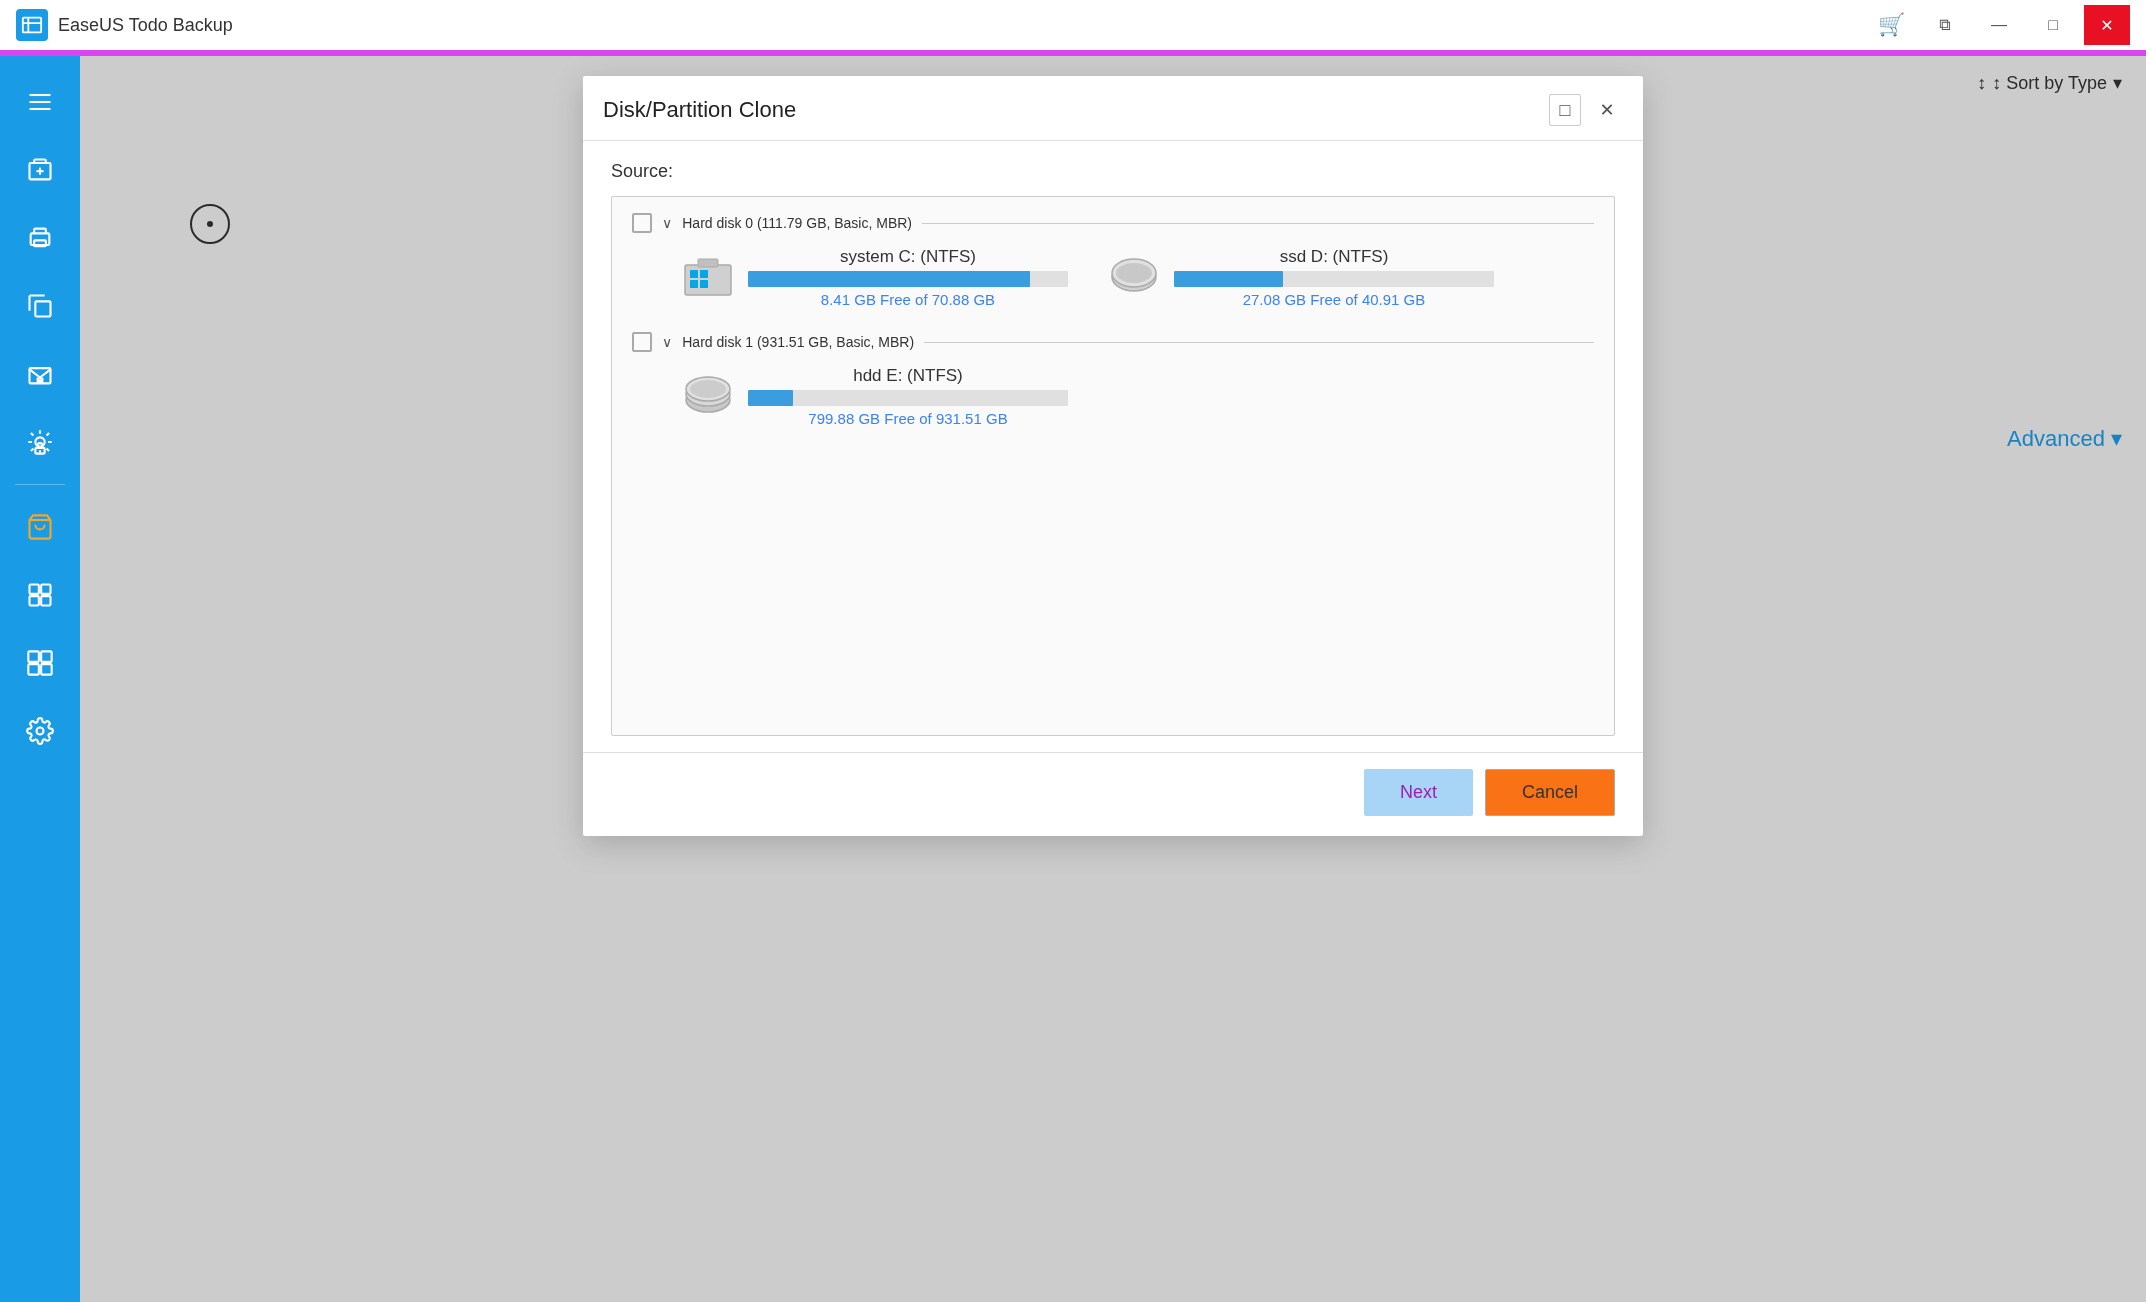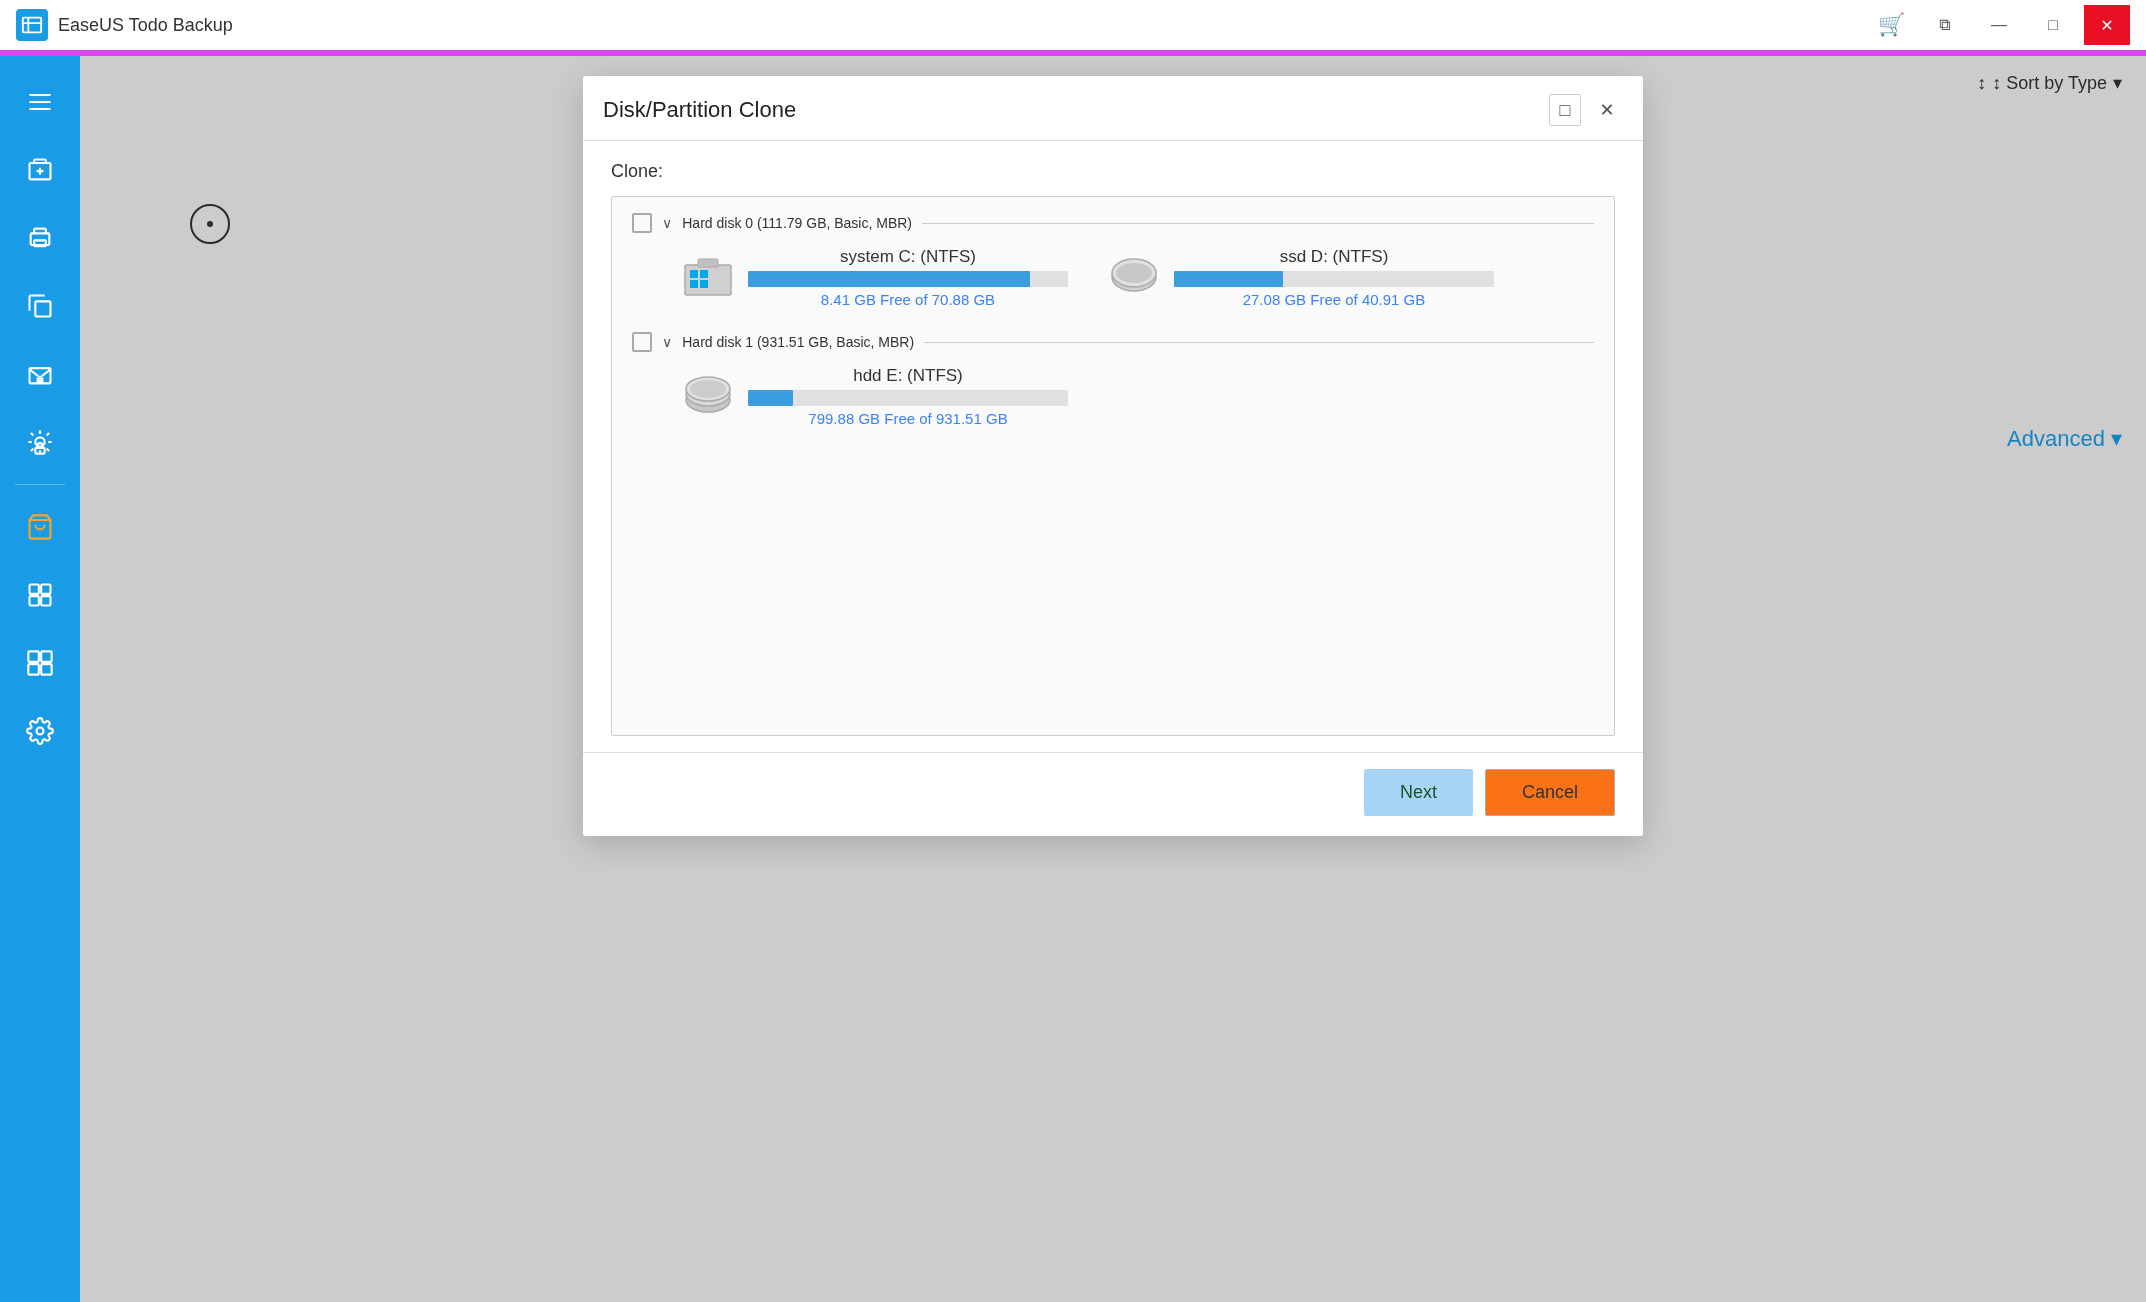--- a/index.html
+++ b/index.html
@@ -312,21 +312,21 @@
     
     .modal-footer {
       display: flex;
       justify-content: flex-end;
       gap: 12px;
       padding: 16px 28px 20px;
       border-top: 1px solid #e0e0e0;
     }
     .btn-next {
       background: #a8d4f5;
-      color: #14532d;
+      color: #a21caf;
       border: none;
       padding: 12px 36px;
       font-size: 18px;
       border-radius: 2px;
       cursor: pointer;
     }
     .btn-cancel {
       background: #f97316;
       color: #333;
       border: 1.5px solid #aaa;
@@ -470,21 +470,21 @@
 
         <div class="modal-header">
           <span class="modal-title">Disk/Partition Clone</span>
           <div class="modal-header-controls">
             <div class="modal-ctrl">□</div>
             <div class="modal-ctrl close">✕</div>
           </div>
         </div>
 
         <div class="modal-body">
-          <div class="source-label">Clone:</div>
+          <div class="source-label">Source:</div>
 
           <div class="disk-list-area">
 
             <div class="disk-group">
               <div class="disk-group-header">
                 <div class="disk-checkbox"></div>
                 <span class="chevron">∨</span>
                 <span class="disk-group-title">Hard disk 0 (111.79 GB, Basic, MBR)</span>
                 <div class="disk-group-line"></div>
               </div>

